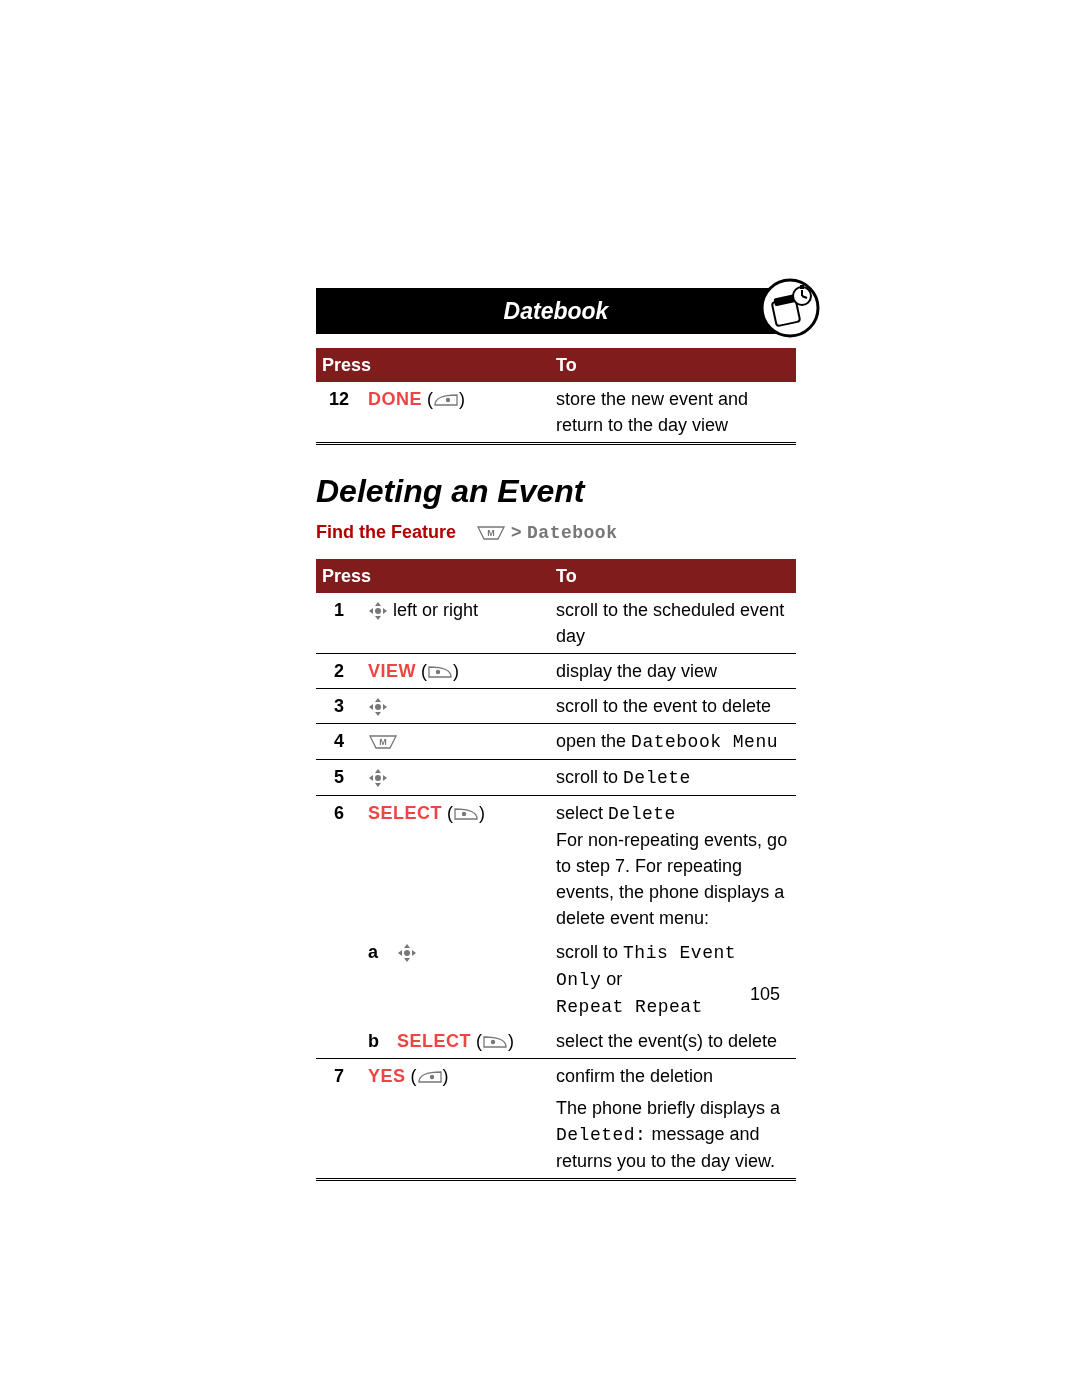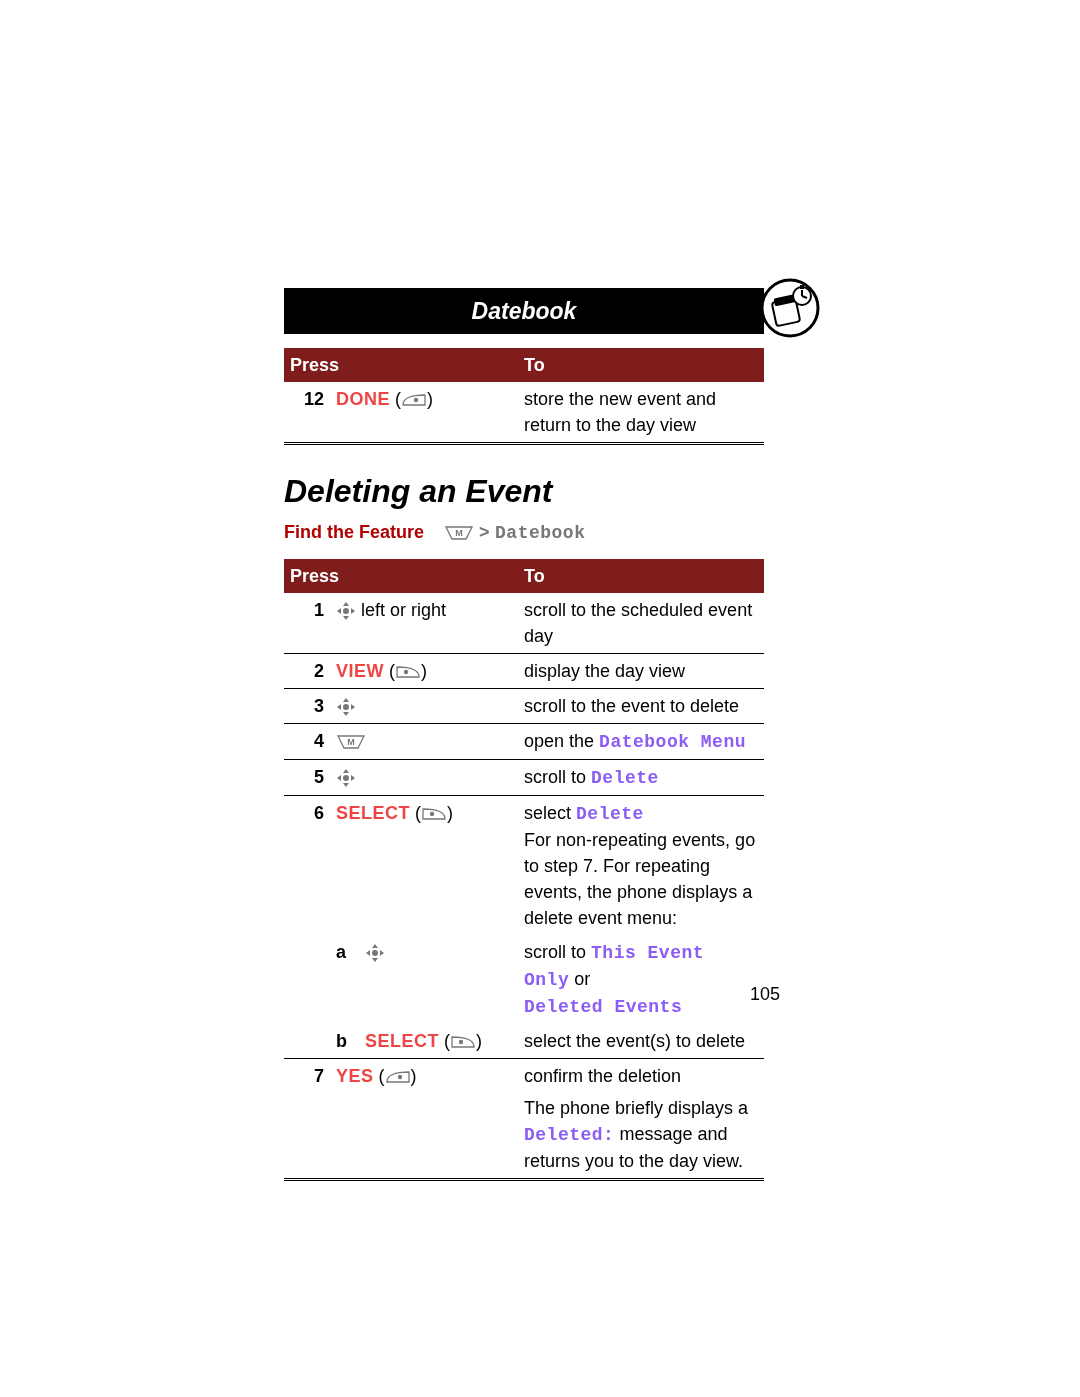--- a/index.html
+++ b/index.html
@@ -1,26 +1,26 @@
 <!DOCTYPE html>
 <html><head>
 <meta charset="utf-8">
 <style>
   html,body{margin:0;padding:0;background:#fff;color:#000;font-family:Arial,Helvetica,sans-serif;}
   .page{width:1080px;height:1397px;position:relative;}
-  .content{position:absolute;left:284px;top:288px;width:480px;}
+  .content{position:absolute;left:316px;top:288px;width:480px;}
   .title-bar{background:#000;color:#fff;font-style:italic;font-weight:bold;height:46px;line-height:46px;text-align:center;font-size:23px;position:relative;}
   .corner-icon{position:absolute;left:760px;top:278px;}
   .tbl{width:480px;border-collapse:collapse;font-size:18px;line-height:26px;}
   .tbl thead th{background:#7f1d1d;color:#fff;font-weight:bold;text-align:left;padding:4px 6px;font-size:18px;}
   .tbl td{vertical-align:top;padding:4px 6px;}
-  .num{width:34px;font-weight:bold;text-align:right;padding-left:6px;}
+  .num{width:34px;font-weight:bold;text-align:center;padding-left:6px;}
   .press-col{width:176px;}
   .softkey{color:#ef4444;font-weight:bold;letter-spacing:0.5px;font-family:"Arial Narrow",Arial,sans-serif;}
-  .menutext{color:#8b5cf6;font-weight:bold;letter-spacing:0.5px;font-family:"Courier New",monospace;}
+  .menutext{color:#000000;font-weight:normal;letter-spacing:0.5px;font-family:"Courier New",monospace;}
   .rule td{border-bottom:1px solid #000;}
   .thick-rule td{border-bottom:3px double #000;}
   .section-h{font-weight:bold;font-style:italic;font-size:32px;margin:28px 0 12px 0;}
   .find-row{display:flex;gap:20px;font-size:18px;margin-bottom:16px;}
   .find-label{color:#b00000;font-weight:bold;}
   .find-val{color:#777;font-weight:bold;letter-spacing:0.5px;}
   .icon{display:inline-block;vertical-align:middle;}
   .sub-indent{padding-left:34px;}
   .sub-letter{display:inline-block;width:24px;font-weight:bold;}
   .page-num{position:absolute;right:300px;top:984px;font-size:18px;}
@@ -178,21 +178,21 @@
             <span class="sub-letter">a</span>
             <svg class="icon" width="20" height="20">
                 <circle cx="10" cy="10" r="3" fill="#777"></circle>
                 <polygon points="10,1 13,5 7,5" fill="#777"></polygon>
                 <polygon points="10,19 13,15 7,15" fill="#777"></polygon>
                 <polygon points="1,10 5,7 5,13" fill="#777"></polygon>
                 <polygon points="19,10 15,7 15,13" fill="#777"></polygon>
               </svg>
           </td>
           <td>
-            <span>scroll to </span><span class="menutext">This Event Only</span><span> or </span><br><span class="menutext">Deleted Events</span>
+            <span>scroll to </span><span class="menutext">This Event Only</span><span> or </span><br><span class="menutext">Repeat Repeat</span>
           </td>
         </tr>
 
         <tr class="rule">
           <td></td>
           <td class="press-col sub-indent">
             <span class="sub-letter">b</span>
             <span class="softkey">SELECT</span>
             <span>
               (<svg class="icon" width="26" height="14">

